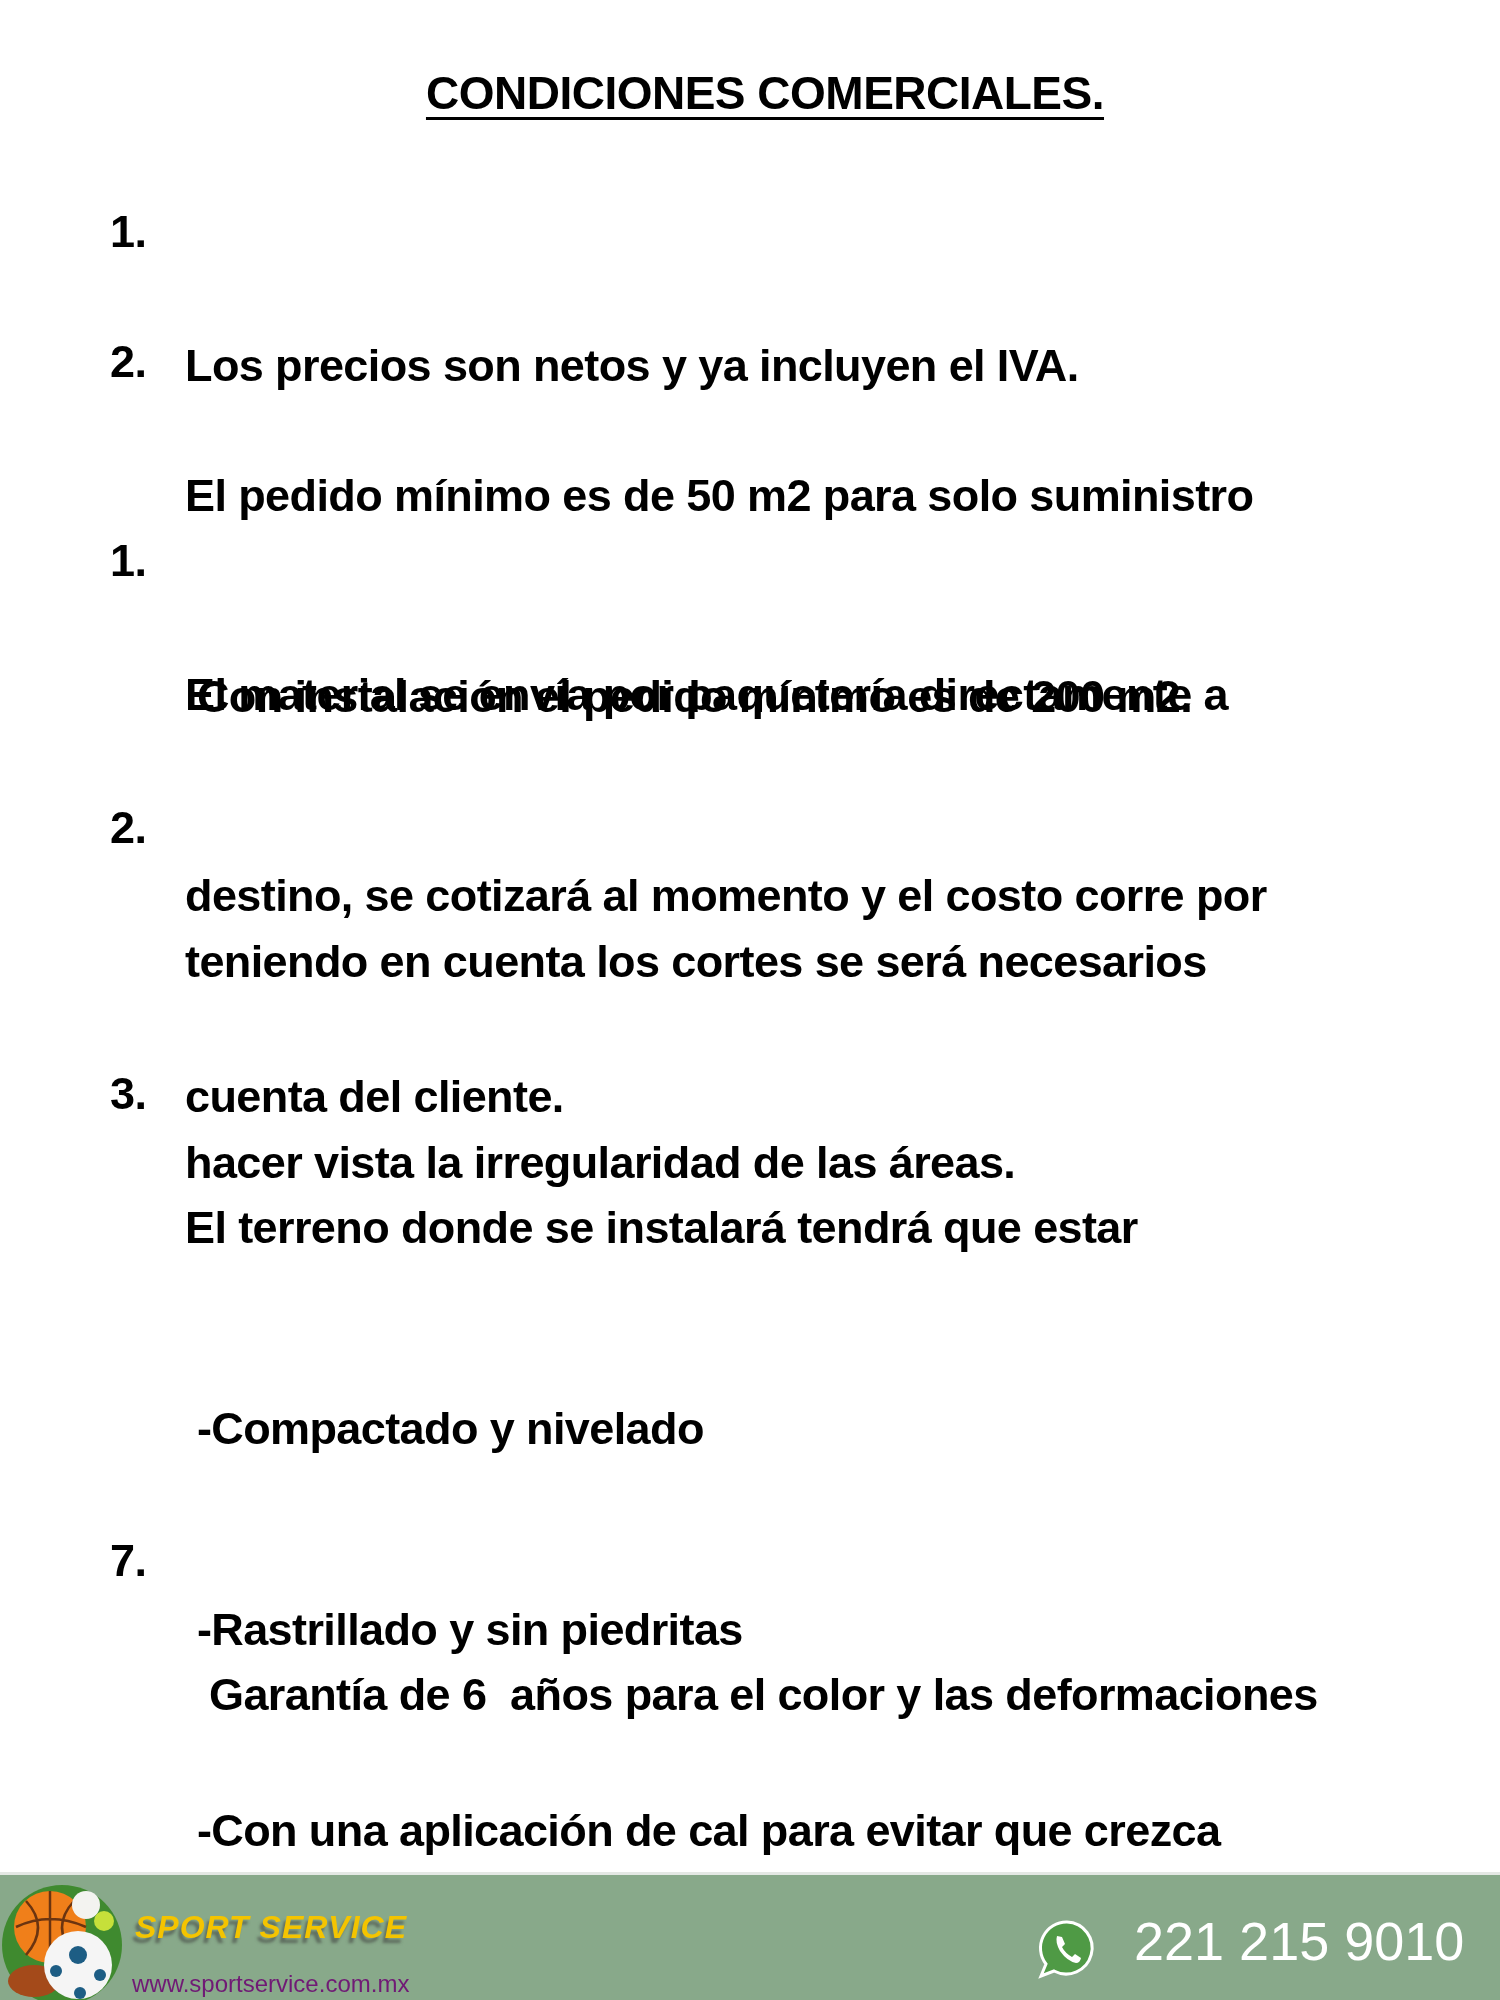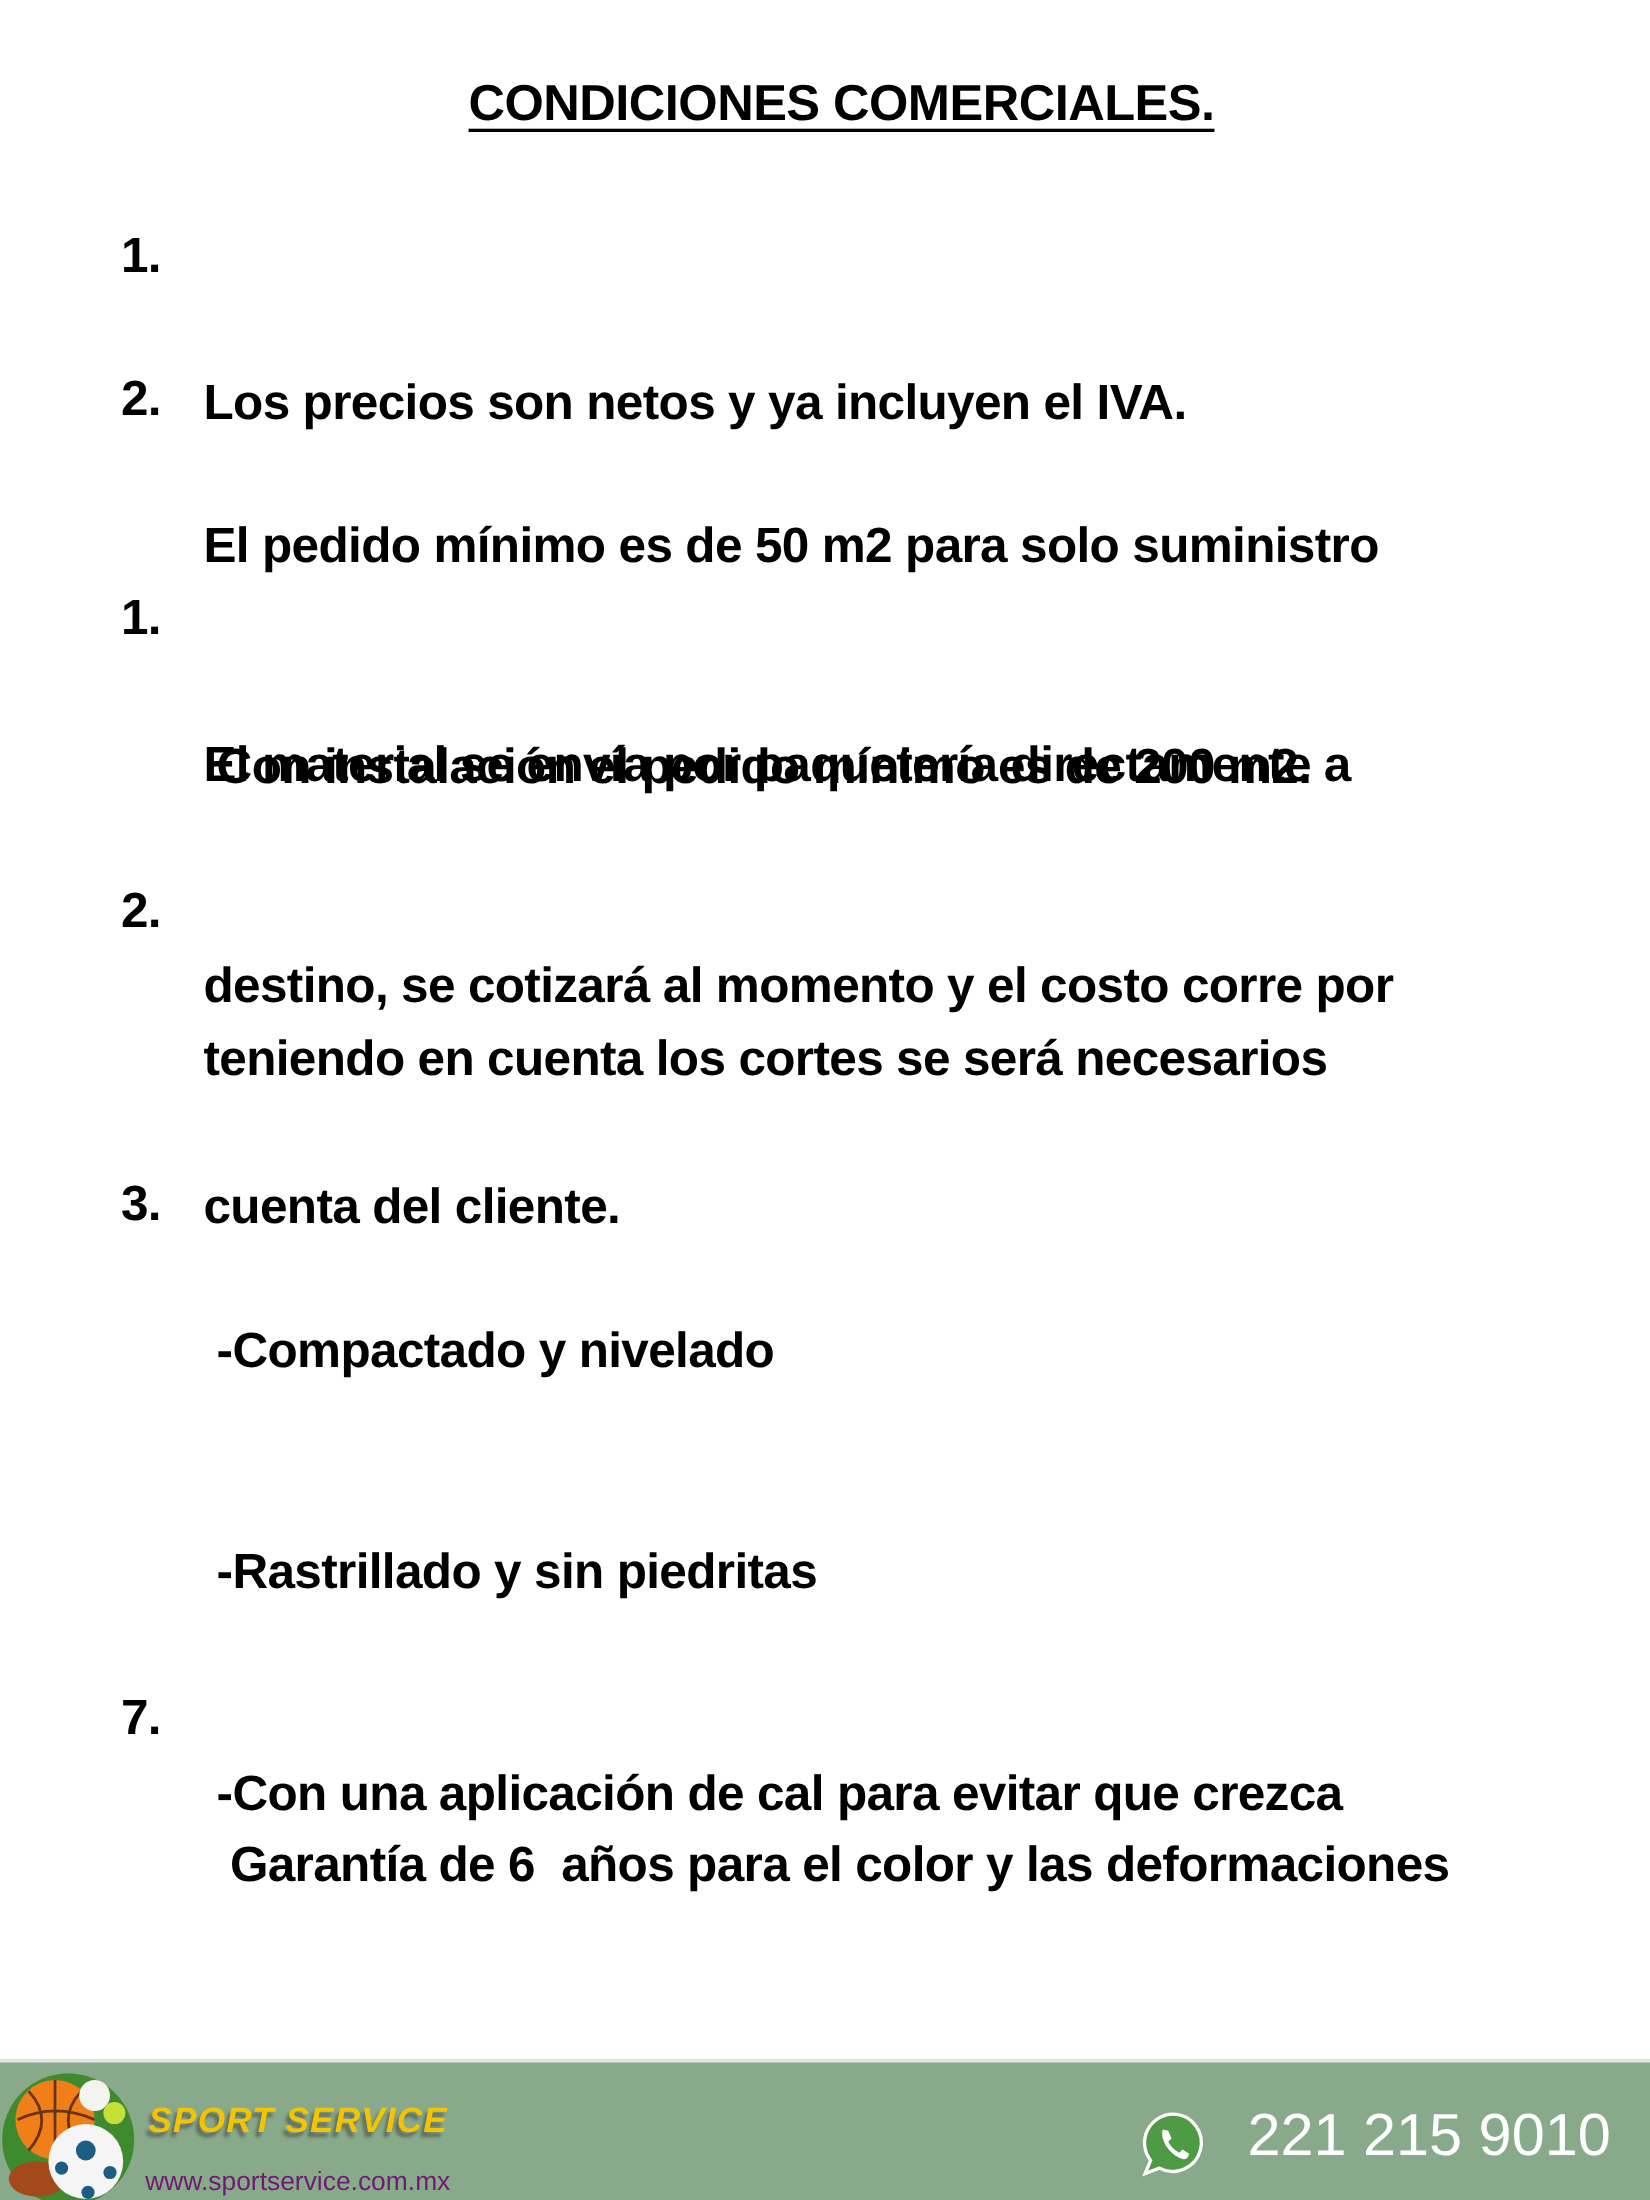--- a/index.html
+++ b/index.html
@@ -55,26 +55,28 @@
     <span class="line">El material se envía por paquetería directamente a</span>
     <span class="line">destino, se cotizará al momento y el costo corre por</span>
     <span class="line">cuenta del cliente.</span>
   </div>
 </div>
 
 <div class="item" style="top:794px">
   <span class="num">2.</span>
   <div class="body">
     <span class="line">teniendo en cuenta los cortes se será necesarios</span>
+    <span class="line">hacer vista la irregularidad de las áreas.</span>
   </div>
 </div>
 
 <div class="item" style="top:1060px">
   <span class="num">3.</span>
   <div class="body">
+    <span class="line">El terreno donde se instalará tendrá que estar</span>
     <span class="line"> -Compactado y nivelado</span>
     <span class="line"> -Rastrillado y sin piedritas</span>
     <span class="line"> -Con una aplicación de cal para evitar que crezca</span>
     
   </div>
 </div>
 
 <div class="item" style="top:1527px">
   <span class="num">7.</span>
   <div class="body" style="left:99px">

